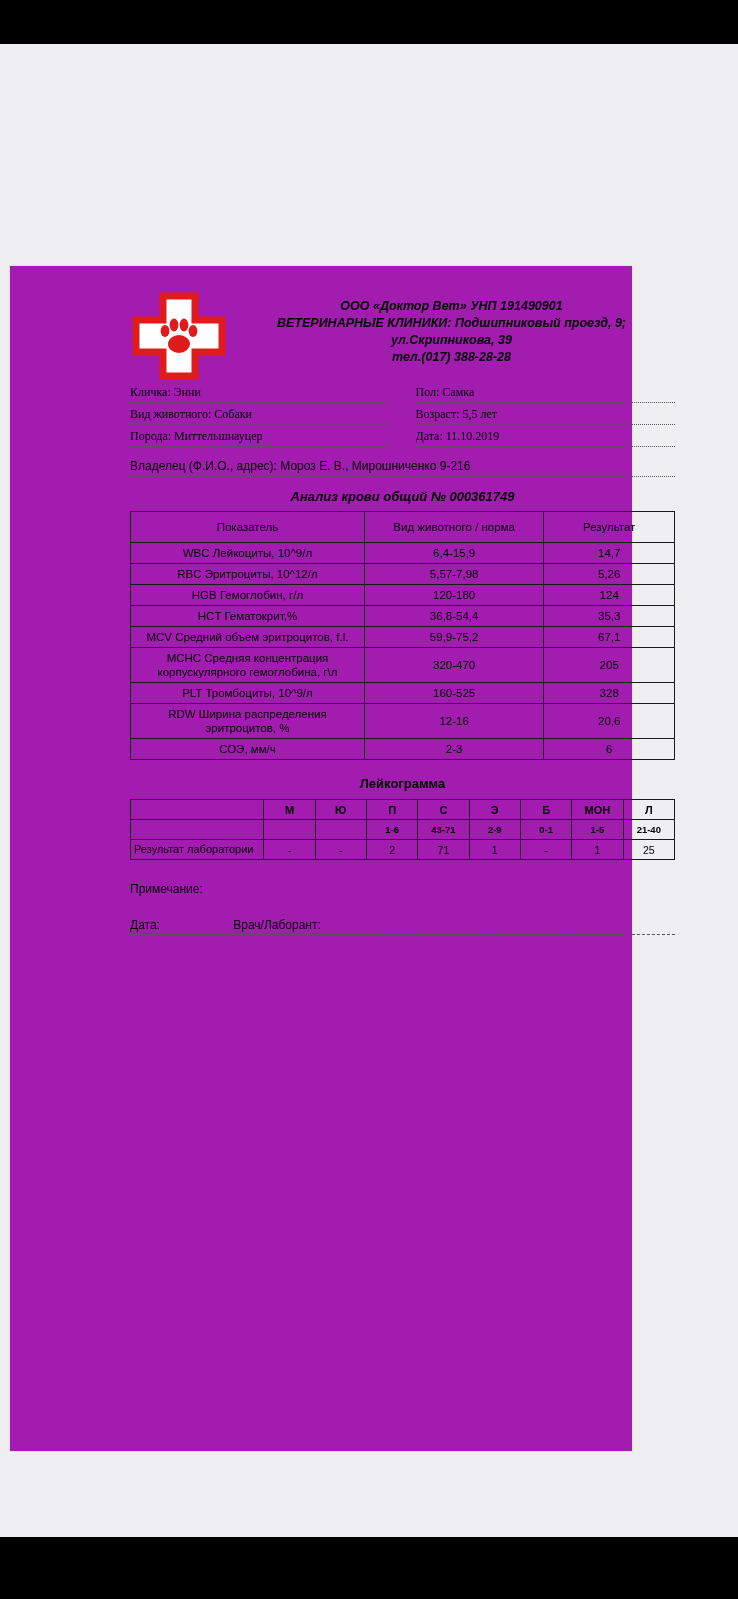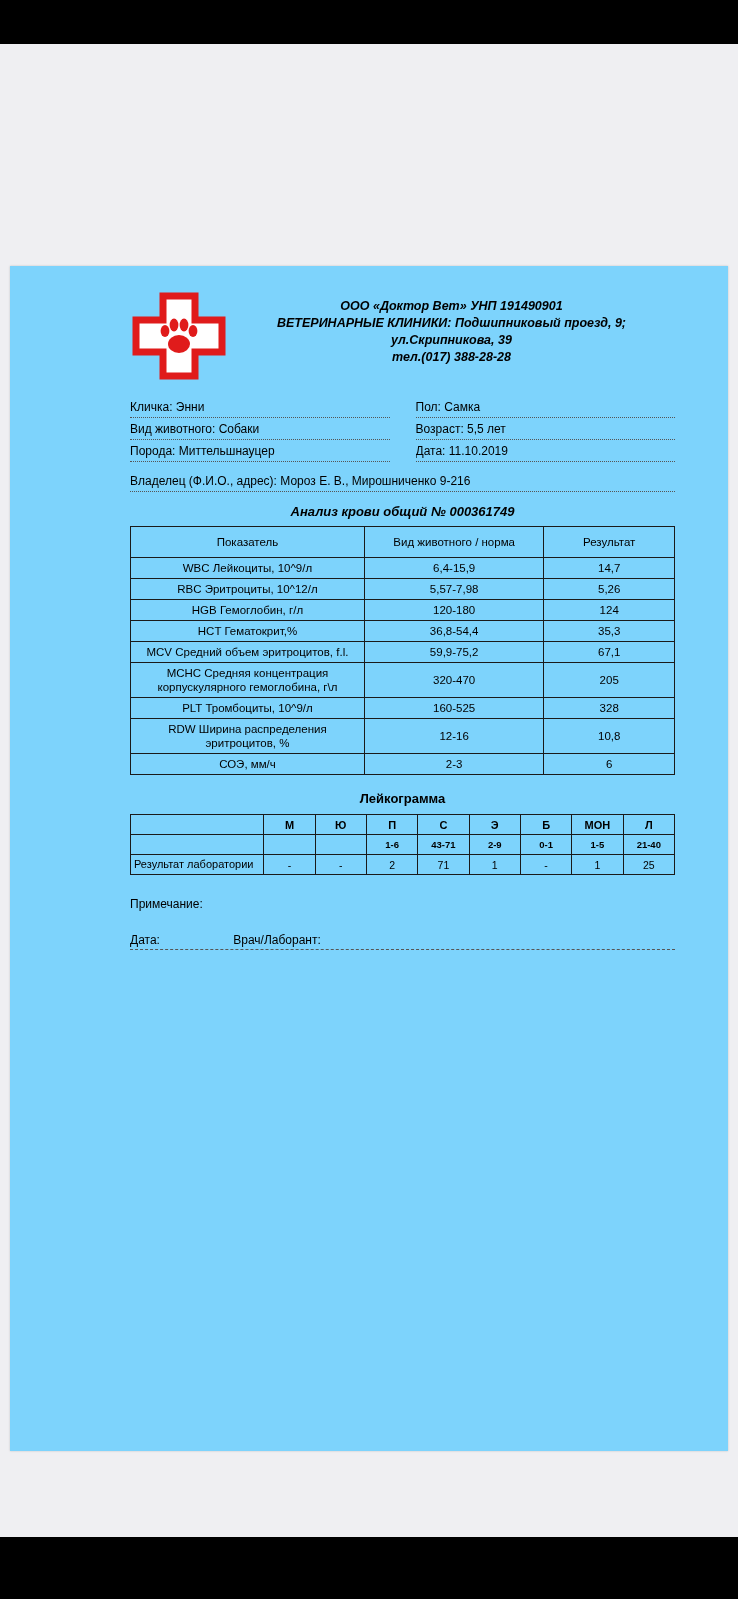--- a/index.html
+++ b/index.html
@@ -30,23 +30,23 @@
     position: absolute;
     bottom: 0; left: 0;
     width: 738px;
     height: 62px;
     background: #000000;
   }
   .page-wrap {
     position: absolute;
     top: 266px;
     left: 10px;
-    width: 718px;
+    width: 622px;
     height: 1185px;
-    background: #7dd3fc;
+    background: #a21caf;
     box-shadow: 0 0 2px rgba(0,0,0,0.18);
   }
   .doc {
     position: absolute;
     top: 20px;
     left: 120px;
     width: 545px;
   }
   
   .header {
@@ -70,22 +70,23 @@
     font-weight: bold;
     font-style: italic;
     font-size: 12.5px;
     line-height: 17px;
     color: #000;
     white-space: nowrap;
   }
   
   .fields {
     display: flex;
-    margin-top: 15px;
+    margin-top: 0;
     gap: 26px;
+    font-family: Liberation Serif, serif;
   }
   .fields .col { flex: 1; }
   .dotline {
     font-size: 12px;
     line-height: 17px;
     border-bottom: 1px dotted #555;
     padding-bottom: 1px;
     margin-bottom: 3px;
     color: #000;
     white-space: nowrap;
@@ -267,21 +268,21 @@
             <td>205</td>
           </tr>
           <tr>
             <td class="name">PLT Тромбоциты, 10^9/л</td>
             <td>160-525</td>
             <td>328</td>
           </tr>
           <tr>
             <td class="name">RDW Ширина распределения эритроцитов, %</td>
             <td>12-16</td>
-            <td>10,8</td>
+            <td>20,6</td>
           </tr>
           <tr>
             <td class="name">СОЭ, мм/ч</td>
             <td>2-3</td>
             <td>6</td>
           </tr>
         </tbody>
       </table>
 
       <div class="leuko-title">Лейкограмма</div>

